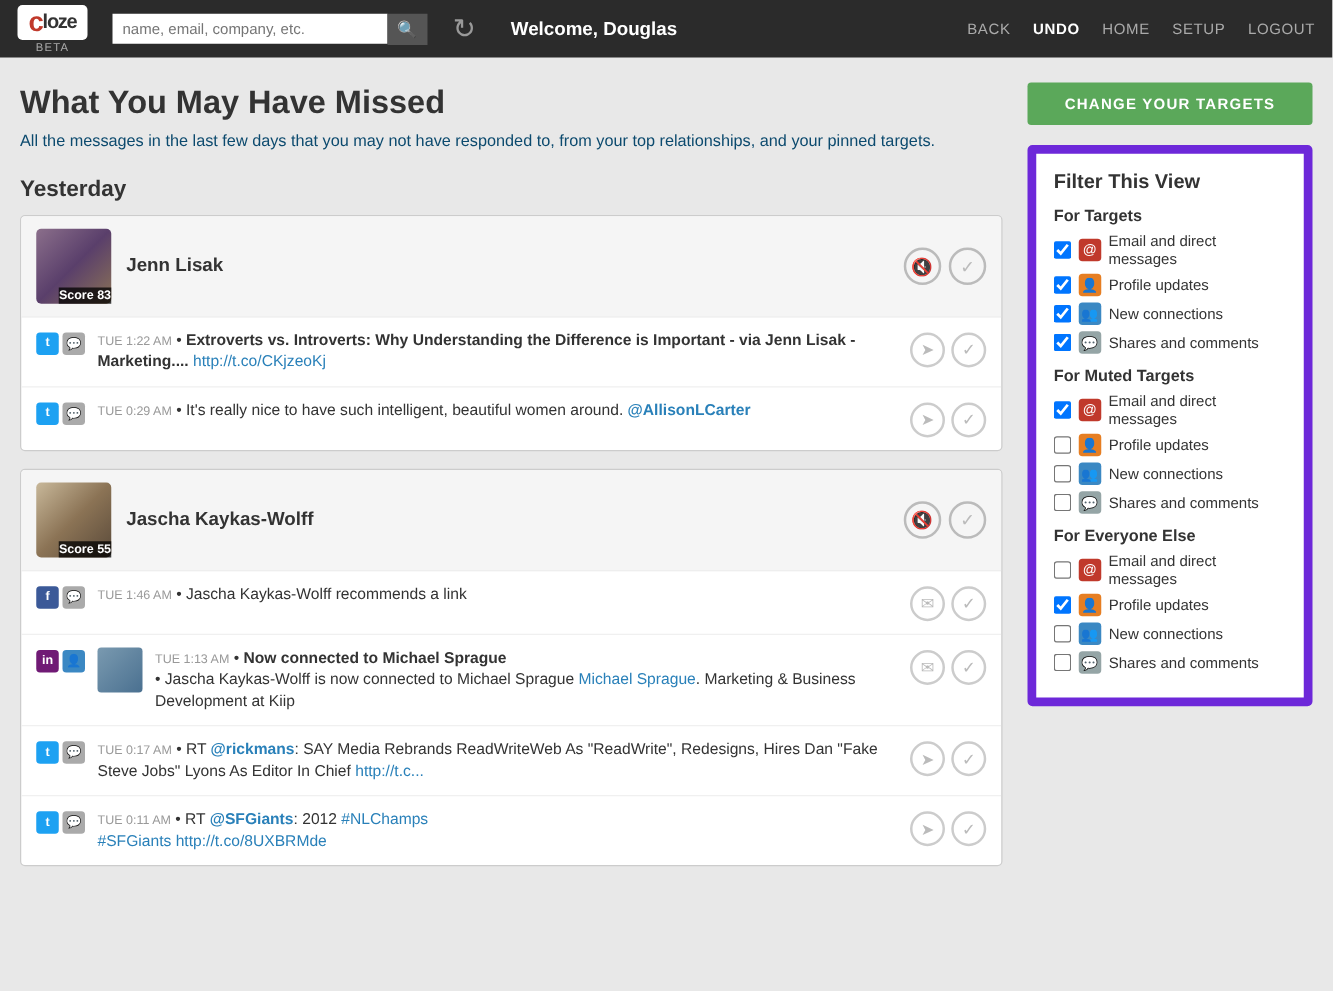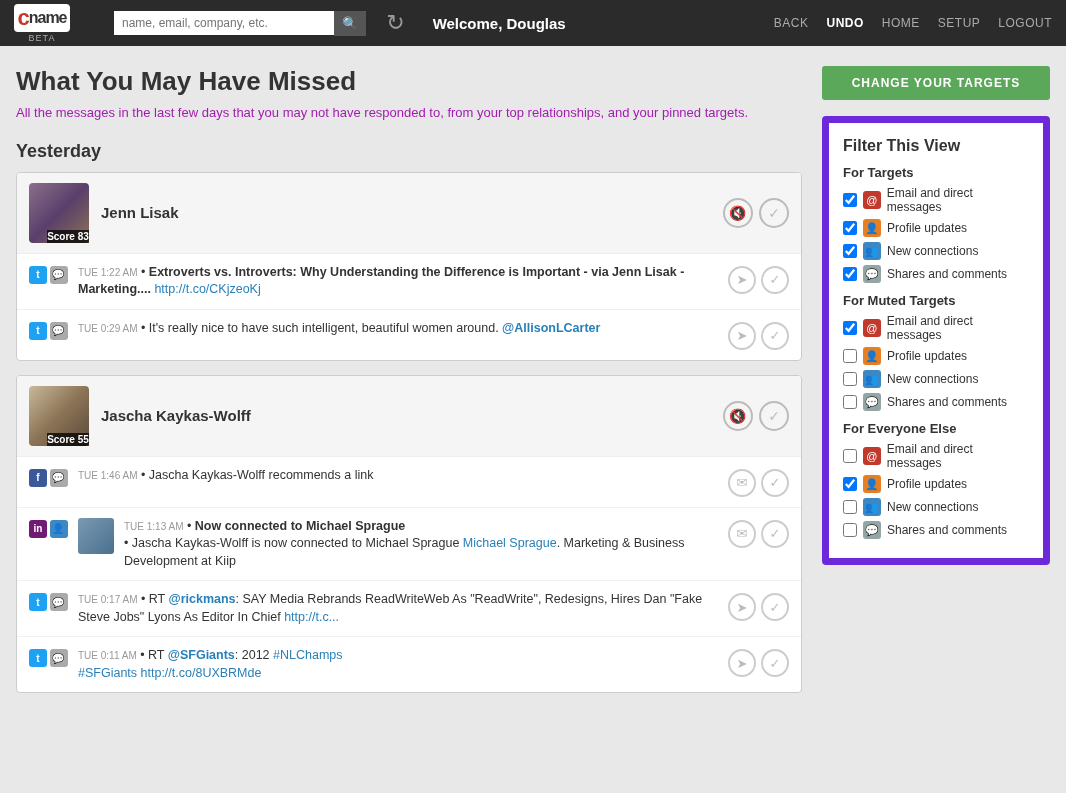--- a/index.html
+++ b/index.html
@@ -24,21 +24,21 @@
       width: 56px;
       height: 28px;
       display: flex; align-items: center; justify-content: center;
       font-weight: bold; font-size: 18px; color: #333; letter-spacing: -1px;
       position: relative;
     }
     #logo-c { color: #c0392b; font-size: 22px; font-weight: bold; }
     #beta-tag {
       font-size: 9px; color: #aaa; text-transform: uppercase; letter-spacing: 1px; margin-top: 1px;
     }
-    #search-input-wrap { display: flex; align-items: center; gap: 0; margin-left: 24px; }
+    #search-input-wrap { display: flex; align-items: center; gap: 0; }
     #search-field {
       background: #fff;
       border: none;
       padding: 5px 8px;
       width: 220px;
       font-size: 12px;
       color: #999;
       outline: none;
     }
     #search-btn {
@@ -57,21 +57,21 @@
     }
     .nav-link.active { color: white; font-weight: bold; }
 
     
     #main-wrap { display: flex; padding: 20px 16px; gap: 20px; }
     #left-col { flex: 1; min-width: 0; }
     #right-col { width: 228px; flex-shrink: 0; }
 
     
     #page-title { font-size: 26px; font-weight: bold; color: #333; margin-bottom: 6px; }
-    #page-subtitle { font-size: 13px; color: #a21caf; line-height: 1.5; margin-bottom: 18px; }
+    #page-subtitle { font-size: 13px; color: #0c4a6e; line-height: 1.5; margin-bottom: 18px; }
 
     
     .section-label { font-size: 18px; font-weight: bold; color: #333; margin-bottom: 10px; }
 
     
     .contact-card {
       background: white;
       border: 1px solid #ccc;
       border-radius: 4px;
       margin-bottom: 14px;
@@ -180,21 +180,21 @@
       background: linear-gradient(135deg, #7a9ab0 0%, #4a7090 100%);
     }
   </style>
 </head>
 <body>
 
 <nav id="topnav">
   <div id="logo-area">
     <div id="logo-box">
       <span id="logo-c">c</span>
-        <span style="font-size:16px;color:#333;">name</span>
+        <span style="font-size:16px;color:#333;">loze</span>
     </div>
     <span id="beta-tag">BETA</span>
   </div>
   <div id="search-input-wrap">
     <input id="search-field" type="text" placeholder="name, email, company, etc." style="">
     <button id="search-btn">🔍</button>
   </div>
   <span id="refresh-icon">↻</span>
   <span id="welcome-text">Welcome, Douglas</span>
   <div id="nav-links">

